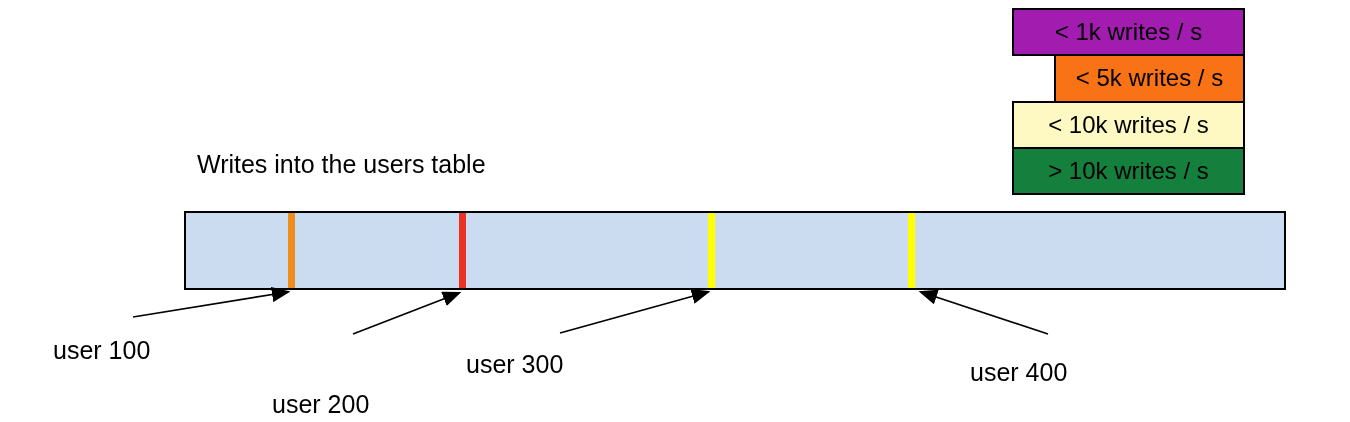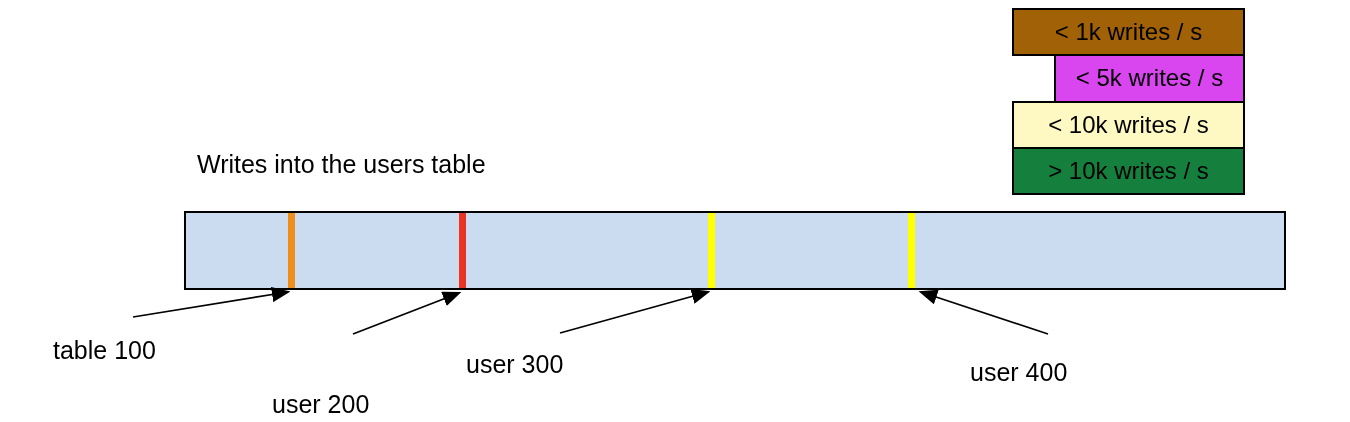--- a/index.html
+++ b/index.html
@@ -79,24 +79,24 @@
   }
 </style>
 </head>
 <body>
 
 <div class="canvas">
 
   <div class="title">Writes into the users table</div>
 
   <div class="legend">
-    <div class="legend-row" style="background-color: #a16207;">
+    <div class="legend-row" style="background-color: #a21caf;">
       <span>&lt; 1k writes / s</span>
     </div>
-    <div class="legend-row" style="background-color: #d946ef; margin-left: 42px;">
+    <div class="legend-row" style="background-color: #f97316; margin-left: 42px;">
       <span>&lt; 5k writes / s</span>
     </div>
     <div class="legend-row" style="background-color: #fef9c3;">
       <span>&lt; 10k writes / s</span>
     </div>
     <div class="legend-row" style="background-color: #15803d;">
       <span>&gt; 10k writes / s</span>
     </div>
   </div>
 
@@ -112,18 +112,18 @@
       <marker id="arrowhead" markerWidth="11" markerHeight="9" refX="9.5" refY="4.5" orient="auto">
         <path d="M0,0 L11,4.5 L0,9 Z" fill="#000000"></path>
       </marker>
     </defs>
     <line x1="133" y1="317" x2="288" y2="292" stroke="#000000" stroke-width="1.7" marker-end="url(#arrowhead)"></line>
     <line x1="353" y1="334" x2="459" y2="293" stroke="#000000" stroke-width="1.7" marker-end="url(#arrowhead)"></line>
     <line x1="560" y1="333" x2="708" y2="292" stroke="#000000" stroke-width="1.7" marker-end="url(#arrowhead)"></line>
     <line x1="1048" y1="334" x2="921" y2="292" stroke="#000000" stroke-width="1.7" marker-end="url(#arrowhead)"></line>
   </svg>
 
-  <div class="user-label user-label-1">table 100</div>
+  <div class="user-label user-label-1">user 100</div>
   <div class="user-label user-label-2">user 200</div>
   <div class="user-label user-label-3">user 300</div>
   <div class="user-label user-label-4">user 400</div>
 
 </div>
 
 </body></html>

